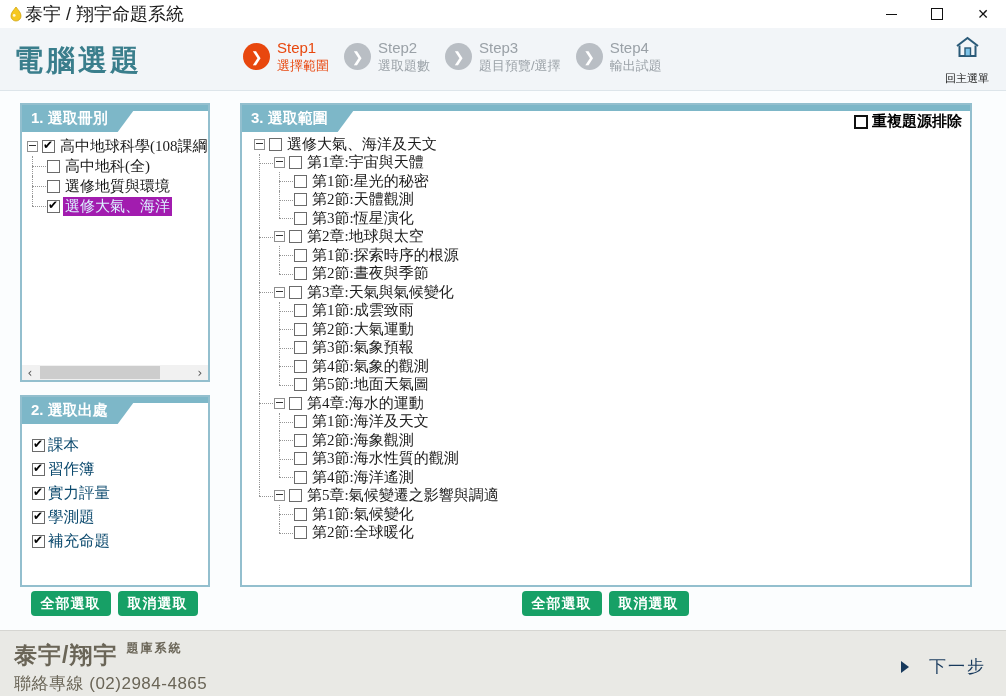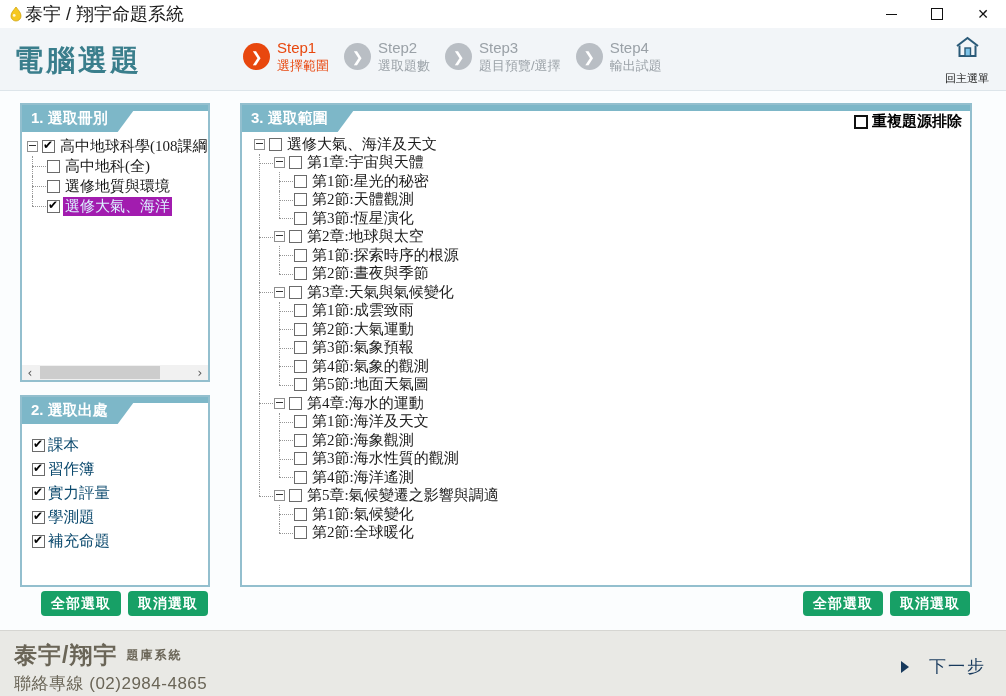--- a/index.html
+++ b/index.html
@@ -77,30 +77,30 @@
   .hthumb{position:absolute;left:2px;top:1px;height:13px;width:78%;background:#cdcdcd;cursor:grab}
   
   .opts{position:absolute;left:10px;top:36px}
   .opt-row{display:flex;align-items:center;height:24px;font-family:"Liberation Serif",serif;
     font-size:15.5px;color:#0c4a6e;white-space:nowrap}
   
   .dedupe{position:absolute;top:7px;right:8px;display:flex;align-items:center;gap:4px;
     font-family:"Liberation Serif",serif;font-size:15px;font-weight:bold;color:#000}
   .cb-strong{width:14px;height:14px;border:2px solid #111;background:#fff;flex:none;cursor:pointer;box-sizing:border-box}
   
-  .btn-row{position:absolute;display:flex;justify-content:flex-end;gap:7px}
+  .btn-row{position:absolute;display:flex;justify-content:center;gap:7px}
   #btns-left{left:20px;top:591px;width:188px}
   #btns-right{left:240px;top:591px;width:730px}
   .btn-green{height:25px;padding:0 10px;background:#17a066;color:#fff;font-size:14px;
     font-weight:bold;border-radius:4px;display:flex;align-items:center;cursor:pointer;
     letter-spacing:1px}
   
   .footer{position:absolute;left:0;top:630px;width:1006px;height:66px;background:#e9e9e5;
     border-top:1px solid #d6d6d2}
-  .brand-line{position:absolute;left:14px;top:9px;display:flex;align-items:center;gap:9px;
+  .brand-line{position:absolute;left:14px;top:9px;display:flex;align-items:flex-start;gap:9px;
     color:#6a6557}
   .brand{font-size:23px;font-weight:bold;letter-spacing:1px}
   .brand-suffix{font-size:12px;font-weight:bold;letter-spacing:2px}
   .phone{position:absolute;left:14px;top:41px;font-size:17px;color:#6a6557;letter-spacing:0.5px}
   .next{position:absolute;right:20px;top:24px;display:flex;align-items:center;gap:20px;
     color:#17395c;cursor:pointer}
   .next-arrow{width:0;height:0;border-left:8px solid #17395c;border-top:6px solid transparent;
     border-bottom:6px solid transparent}
   .next-label{font-size:17px;letter-spacing:2px}
 </style>

